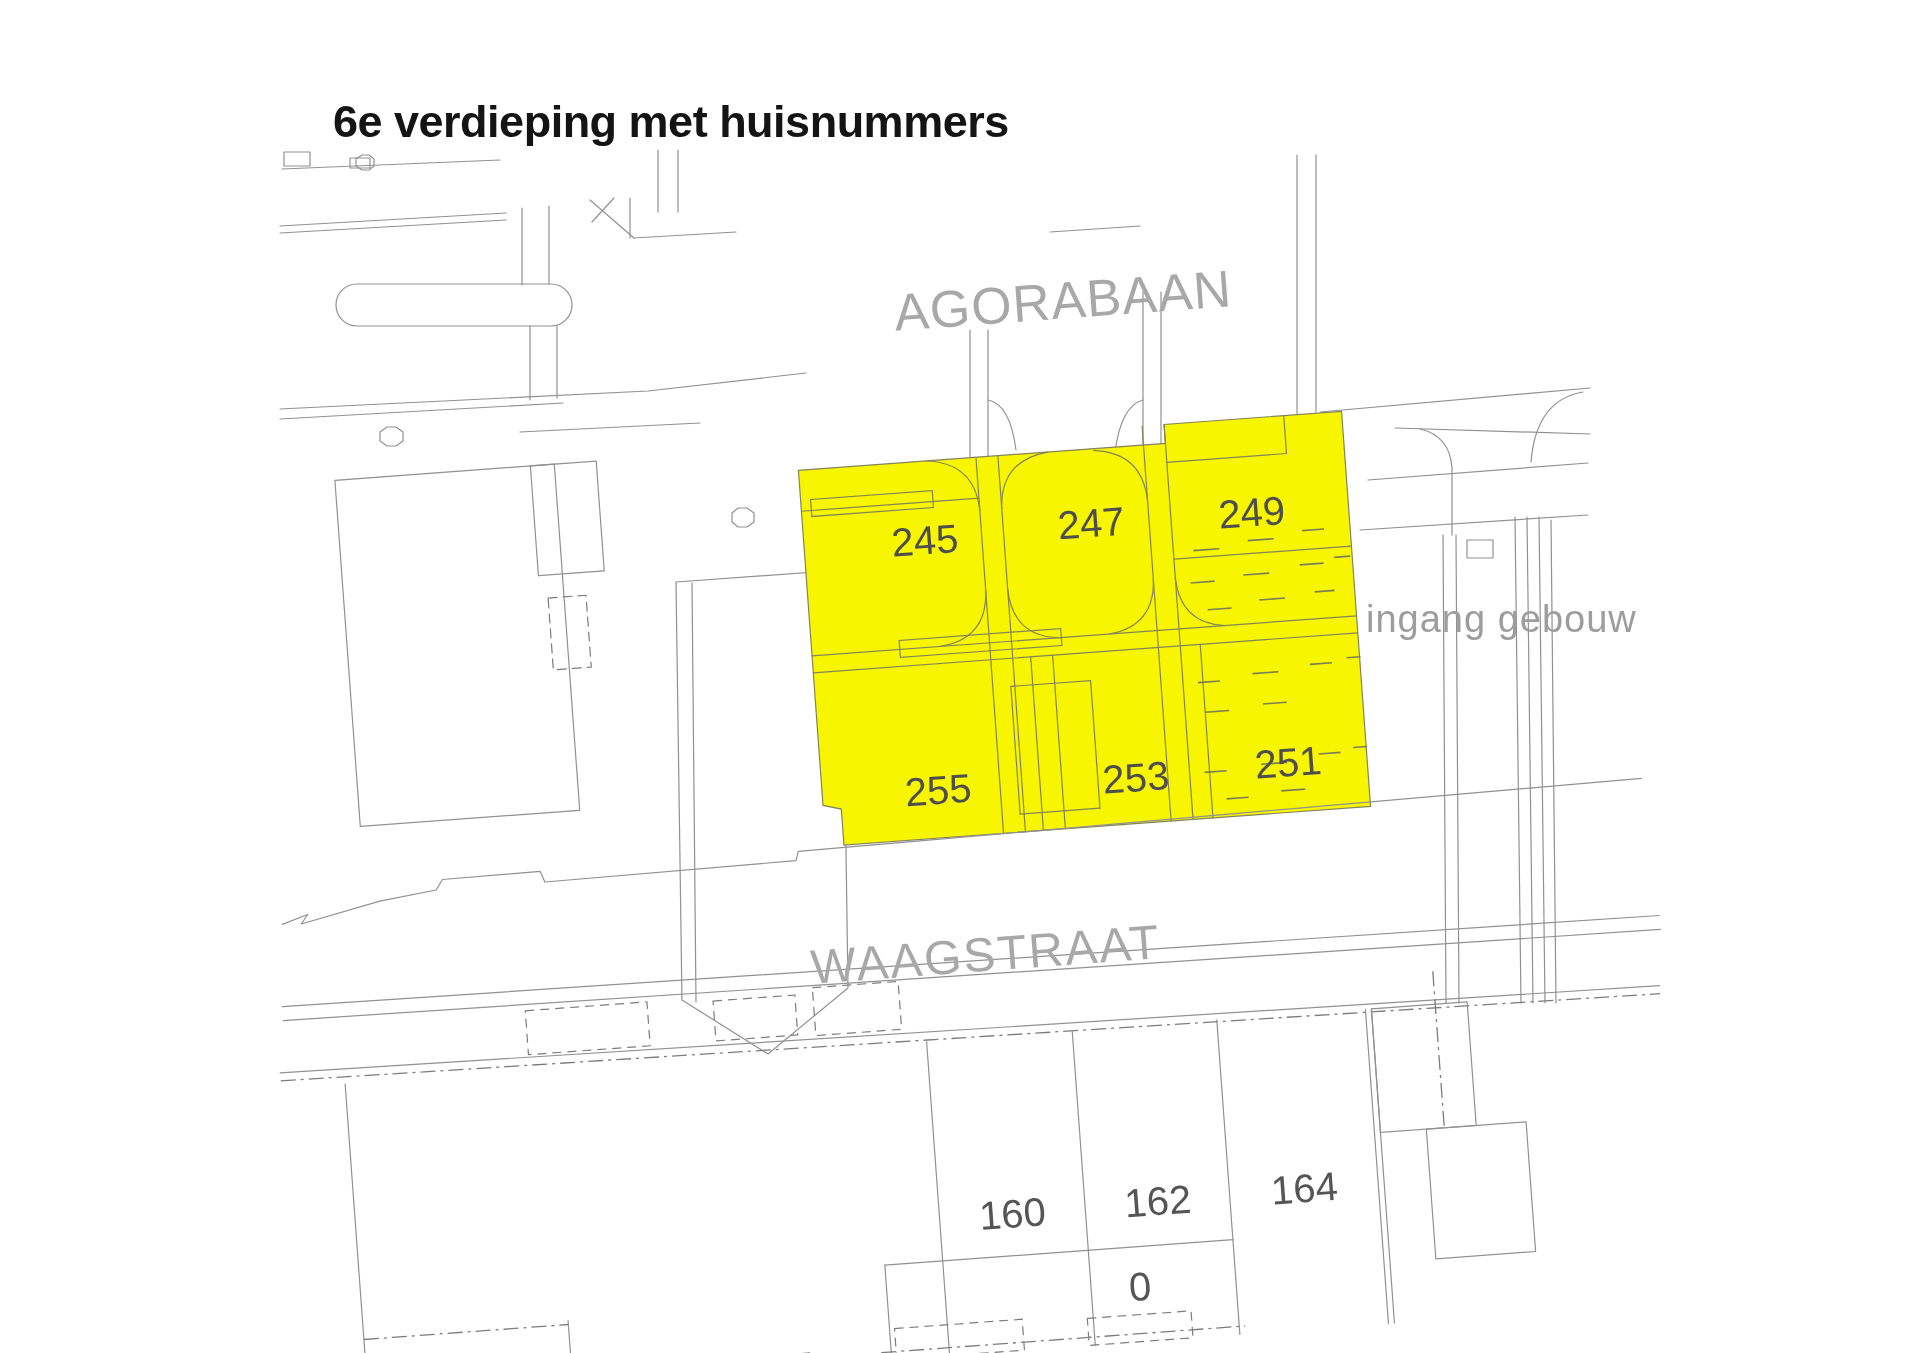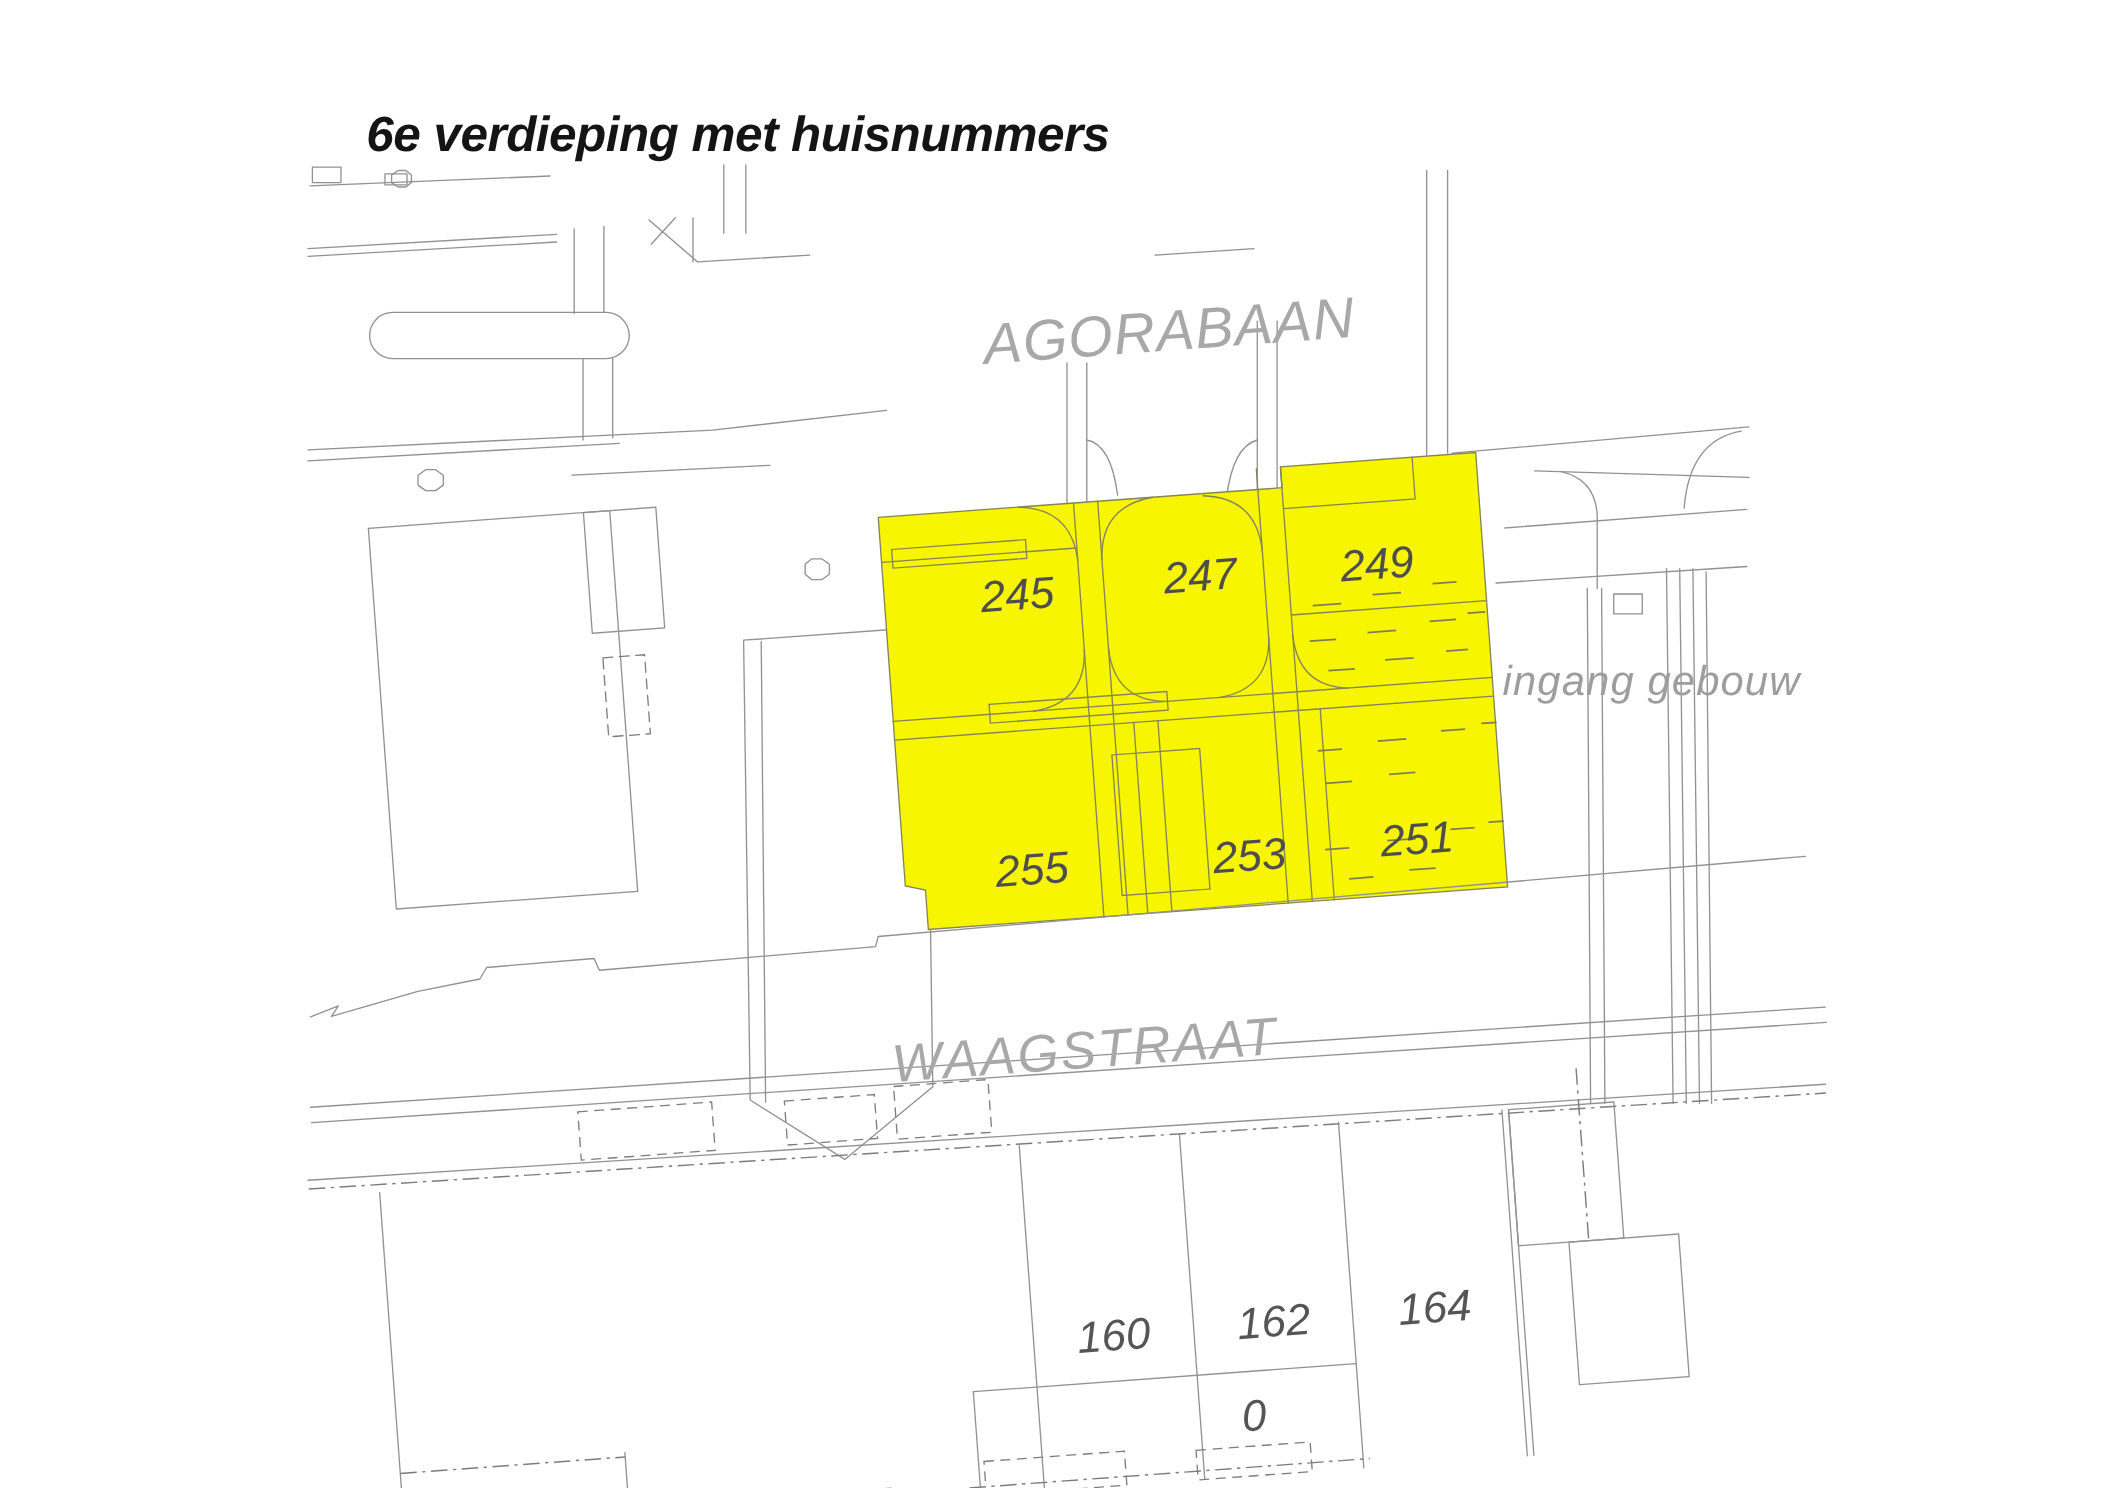--- a/index.html
+++ b/index.html
@@ -1,17 +1,17 @@
 <!DOCTYPE html>
 <html><head>
 <meta charset="utf-8">
 <style>
   html,body{margin:0;padding:0;background:#ffffff;width:1920px;height:1353px;overflow:hidden;
             font-family:"Liberation Sans", sans-serif;}
-  .stage{position:relative;width:1920px;height:1353px;background:#fff;font-style:italic;}
+  .stage{position:relative;width:1920px;height:1353px;background:#fff;}
   .page-title{position:absolute;left:333px;top:96px;font-size:45px;font-weight:700;color:#141414;
               letter-spacing:-0.5px;white-space:nowrap;}
   svg{position:absolute;left:0;top:0;}
   .cad{stroke:#919191;stroke-width:1.2;fill:none;stroke-linecap:round;stroke-linejoin:round;}
   .cad-dash{stroke:#7c7c7c;stroke-width:1.2;fill:none;stroke-dasharray:9 6;}
   .cad-dashdot{stroke:#7c7c7c;stroke-width:1.3;fill:none;stroke-dasharray:15 5 3 5;}
   .ylw-line{stroke:#84845a;stroke-width:1.2;fill:none;stroke-linecap:round;}
   .ylw-dash{stroke:#7e7e55;stroke-width:1.6;fill:none;}
   .unit-num{font-size:40px;fill:#4e4e4e;}
   .bldg-num{font-size:40px;fill:#555555;}

